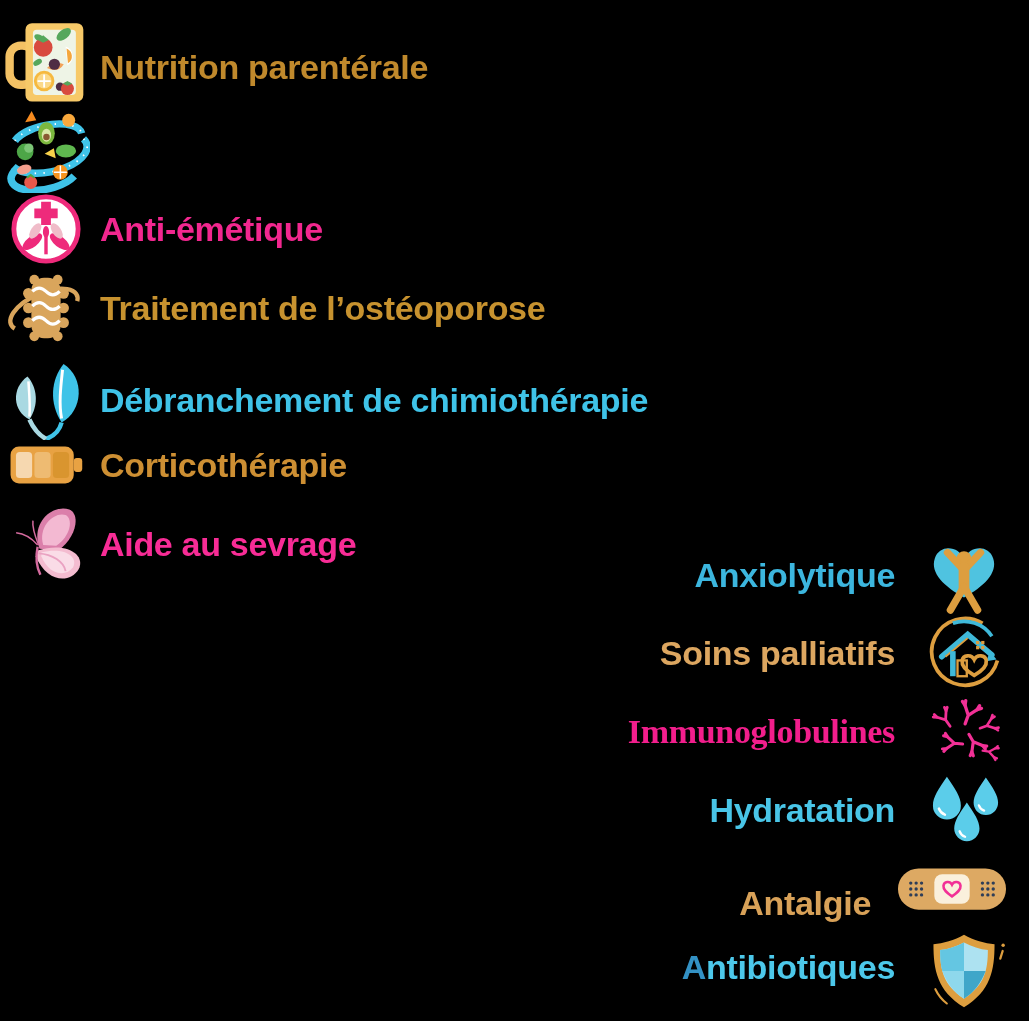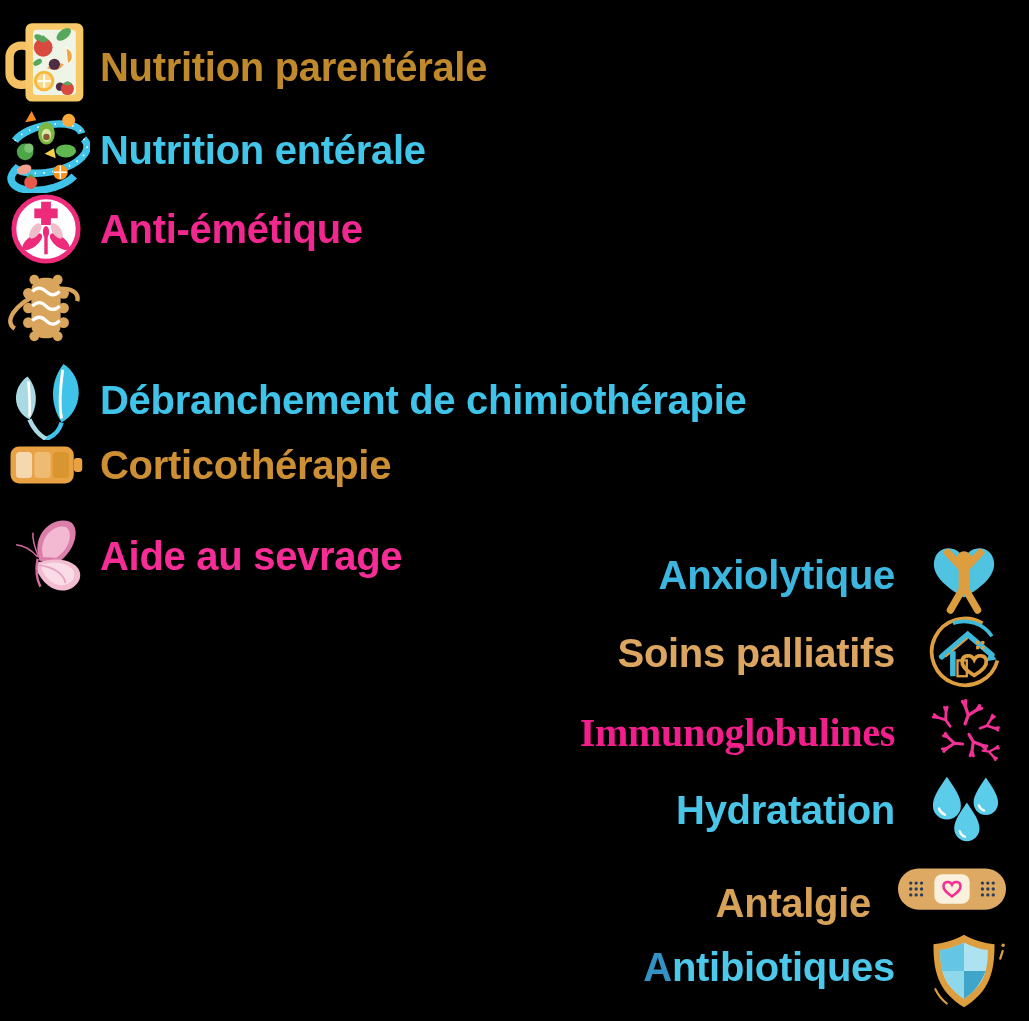--- a/index.html
+++ b/index.html
@@ -4,24 +4,24 @@
 <style>
   html,body{margin:0;padding:0;background:#000;}
   body{width:1029px;height:1021px;position:relative;overflow:hidden;
        font-family:"Liberation Sans",sans-serif;}
   .row{position:absolute;display:flex;align-items:center;height:80px;}
   .row.left{left:0;}
   .row.right{right:22px;justify-content:space-between;}
   .icon-box{display:flex;align-items:center;justify-content:center;flex:0 0 auto;}
   .left .icon-box{width:92px;margin-right:8px;}
   .right .icon-box{margin-left:26px;width:86px;}
-  .label{font-weight:700;font-size:40px;letter-spacing:-0.3px;white-space:nowrap;}
+  .label{font-weight:700;font-size:34px;letter-spacing:-0.3px;white-space:nowrap;}
   
   .l1{top:27px}.l2{top:110px}.l3{top:189px}.l4{top:268px}
-  .l5{top:360px}.l6{top:425px}.l7{top:516px}
+  .l5{top:360px}.l6{top:425px}.l7{top:504px}
   
   .r1{top:535px}.r2{top:613px}.r3{top:692px}
   .r4{top:770px}.r5{top:849px}.r6{top:927px}
   svg{display:block;}
 </style>
 </head>
 <body style="background: rgb(0, 0, 0);">
 
 <div class="row left l1">
   <div class="icon-box" style="margin-top:-12px">
@@ -66,21 +66,20 @@
       <circle cx="29" cy="44" r="5" fill="#7cc576"></circle>
       <ellipse cx="69" cy="47" rx="11" ry="7" fill="#5fb84f"></ellipse>
       <path d="M46,50 l10,-6 l2,11 Z" fill="#f7d04a"></path>
       <ellipse cx="24" cy="67" rx="8" ry="5" transform="rotate(-18 24 67)" fill="#f49e8c"></ellipse>
       <circle cx="63" cy="70" r="8" fill="#f7941e"></circle>
       <path d="M63,63 v14 M56,70 h14" stroke="#fff" stroke-width="1.6"></path>
       <circle cx="31" cy="81" r="7" fill="#e8584a"></circle>
       <path d="M27,76 l4,-3 l4,3" stroke="#4da647" stroke-width="2" fill="none"></path>
     </svg>
   </div>
-  <span class="label" style="color: rgb(65, 198, 233);">Nutrition entérale</span>
 </div>
 
 <div class="row left l3">
   <div class="icon-box">
     <svg width="74" height="74" viewBox="0 0 76 76">
       <circle cx="38" cy="38" r="33" fill="#fff" stroke="#ee2a7b" stroke-width="5"></circle>
       <path d="M33,10 h10 v7 h7 v10 h-7 v7 h-10 v-7 h-7 v-10 h7 Z" fill="#ee2a7b"></path>
       <ellipse cx="24" cy="51" rx="12" ry="5.5" transform="rotate(-38 24 51)" fill="#ee2a7b"></ellipse>
       <ellipse cx="52" cy="51" rx="12" ry="5.5" transform="rotate(38 52 51)" fill="#ee2a7b"></ellipse>
       <ellipse cx="27" cy="40" rx="9" ry="4.5" transform="rotate(-56 27 40)" fill="#f0bcc9"></ellipse>
@@ -105,20 +104,21 @@
         <circle cx="60" cy="26" r="5.5" fill="#d9a55c"></circle>
       <circle cx="24" cy="41" r="5.5" fill="#d9a55c"></circle>
         <circle cx="60" cy="41" r="5.5" fill="#d9a55c"></circle>
       <circle cx="24" cy="56" r="5.5" fill="#d9a55c"></circle>
         <circle cx="60" cy="56" r="5.5" fill="#d9a55c"></circle>
       <path d="M28,24 q7,-7 14,0 q7,7 14,0" stroke="#fff" stroke-width="3.2" fill="none"></path>
       <path d="M28,39 q7,-7 14,0 q7,7 14,0" stroke="#fff" stroke-width="3.2" fill="none"></path>
       <path d="M28,54 q7,-7 14,0 q7,7 14,0" stroke="#fff" stroke-width="3.2" fill="none"></path>
     </svg>
   </div>
+  <span class="label" style="color: rgb(199, 146, 47);">Traitement de l’ostéoporose</span>
 </div>
 
 <div class="row left l5">
   <div class="icon-box">
     <svg width="82" height="80" viewBox="0 0 84 82">
       <path d="M60,4 C82,18 80,52 58,64 C45,44 47,20 60,4 Z" fill="#3fc3e8"></path>
       <path d="M59,10 C57,28 55,45 58,60" stroke="#fff" stroke-width="3" fill="none"></path>
       <path d="M58,64 C56,72 50,78 42,81" stroke="#3fc3e8" stroke-width="4.5" fill="none"></path>
       <path d="M23,17 C6,29 8,53 25,61 C35,46 33,28 23,17 Z" fill="#a9d9e2"></path>
       <path d="M24,22 C25,36 26,48 25,58" stroke="#fff" stroke-width="2.6" fill="none"></path>

